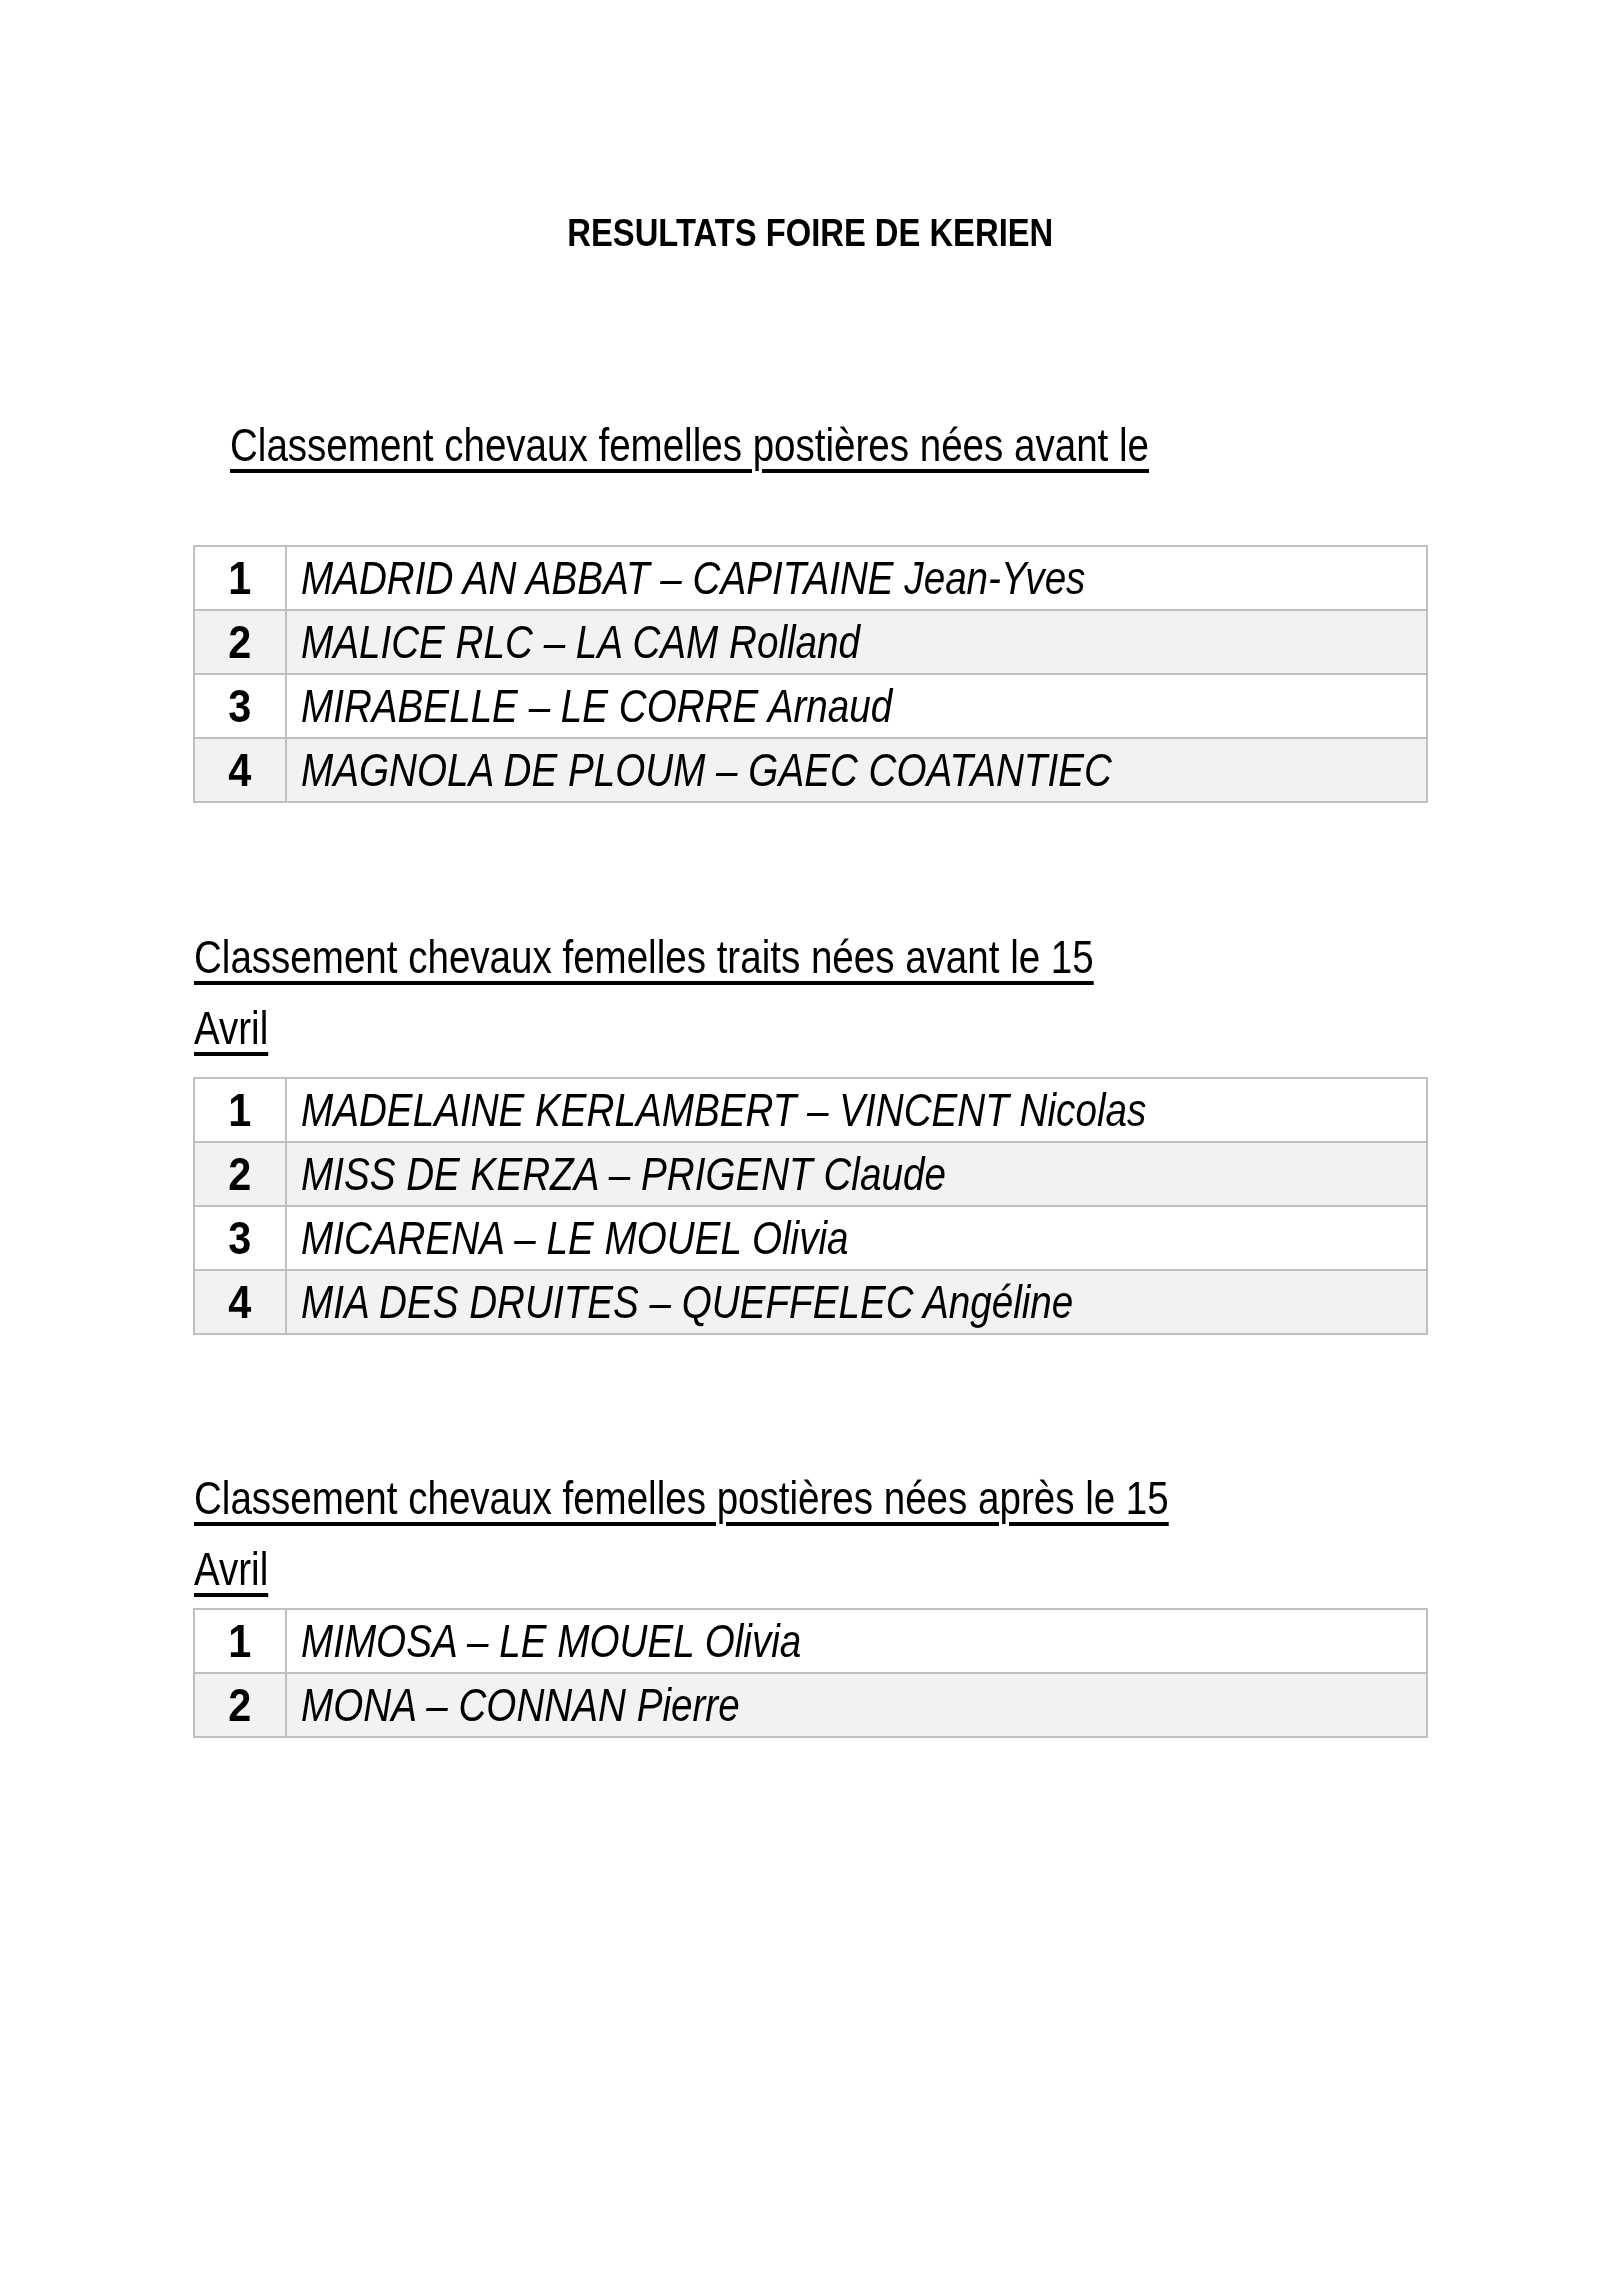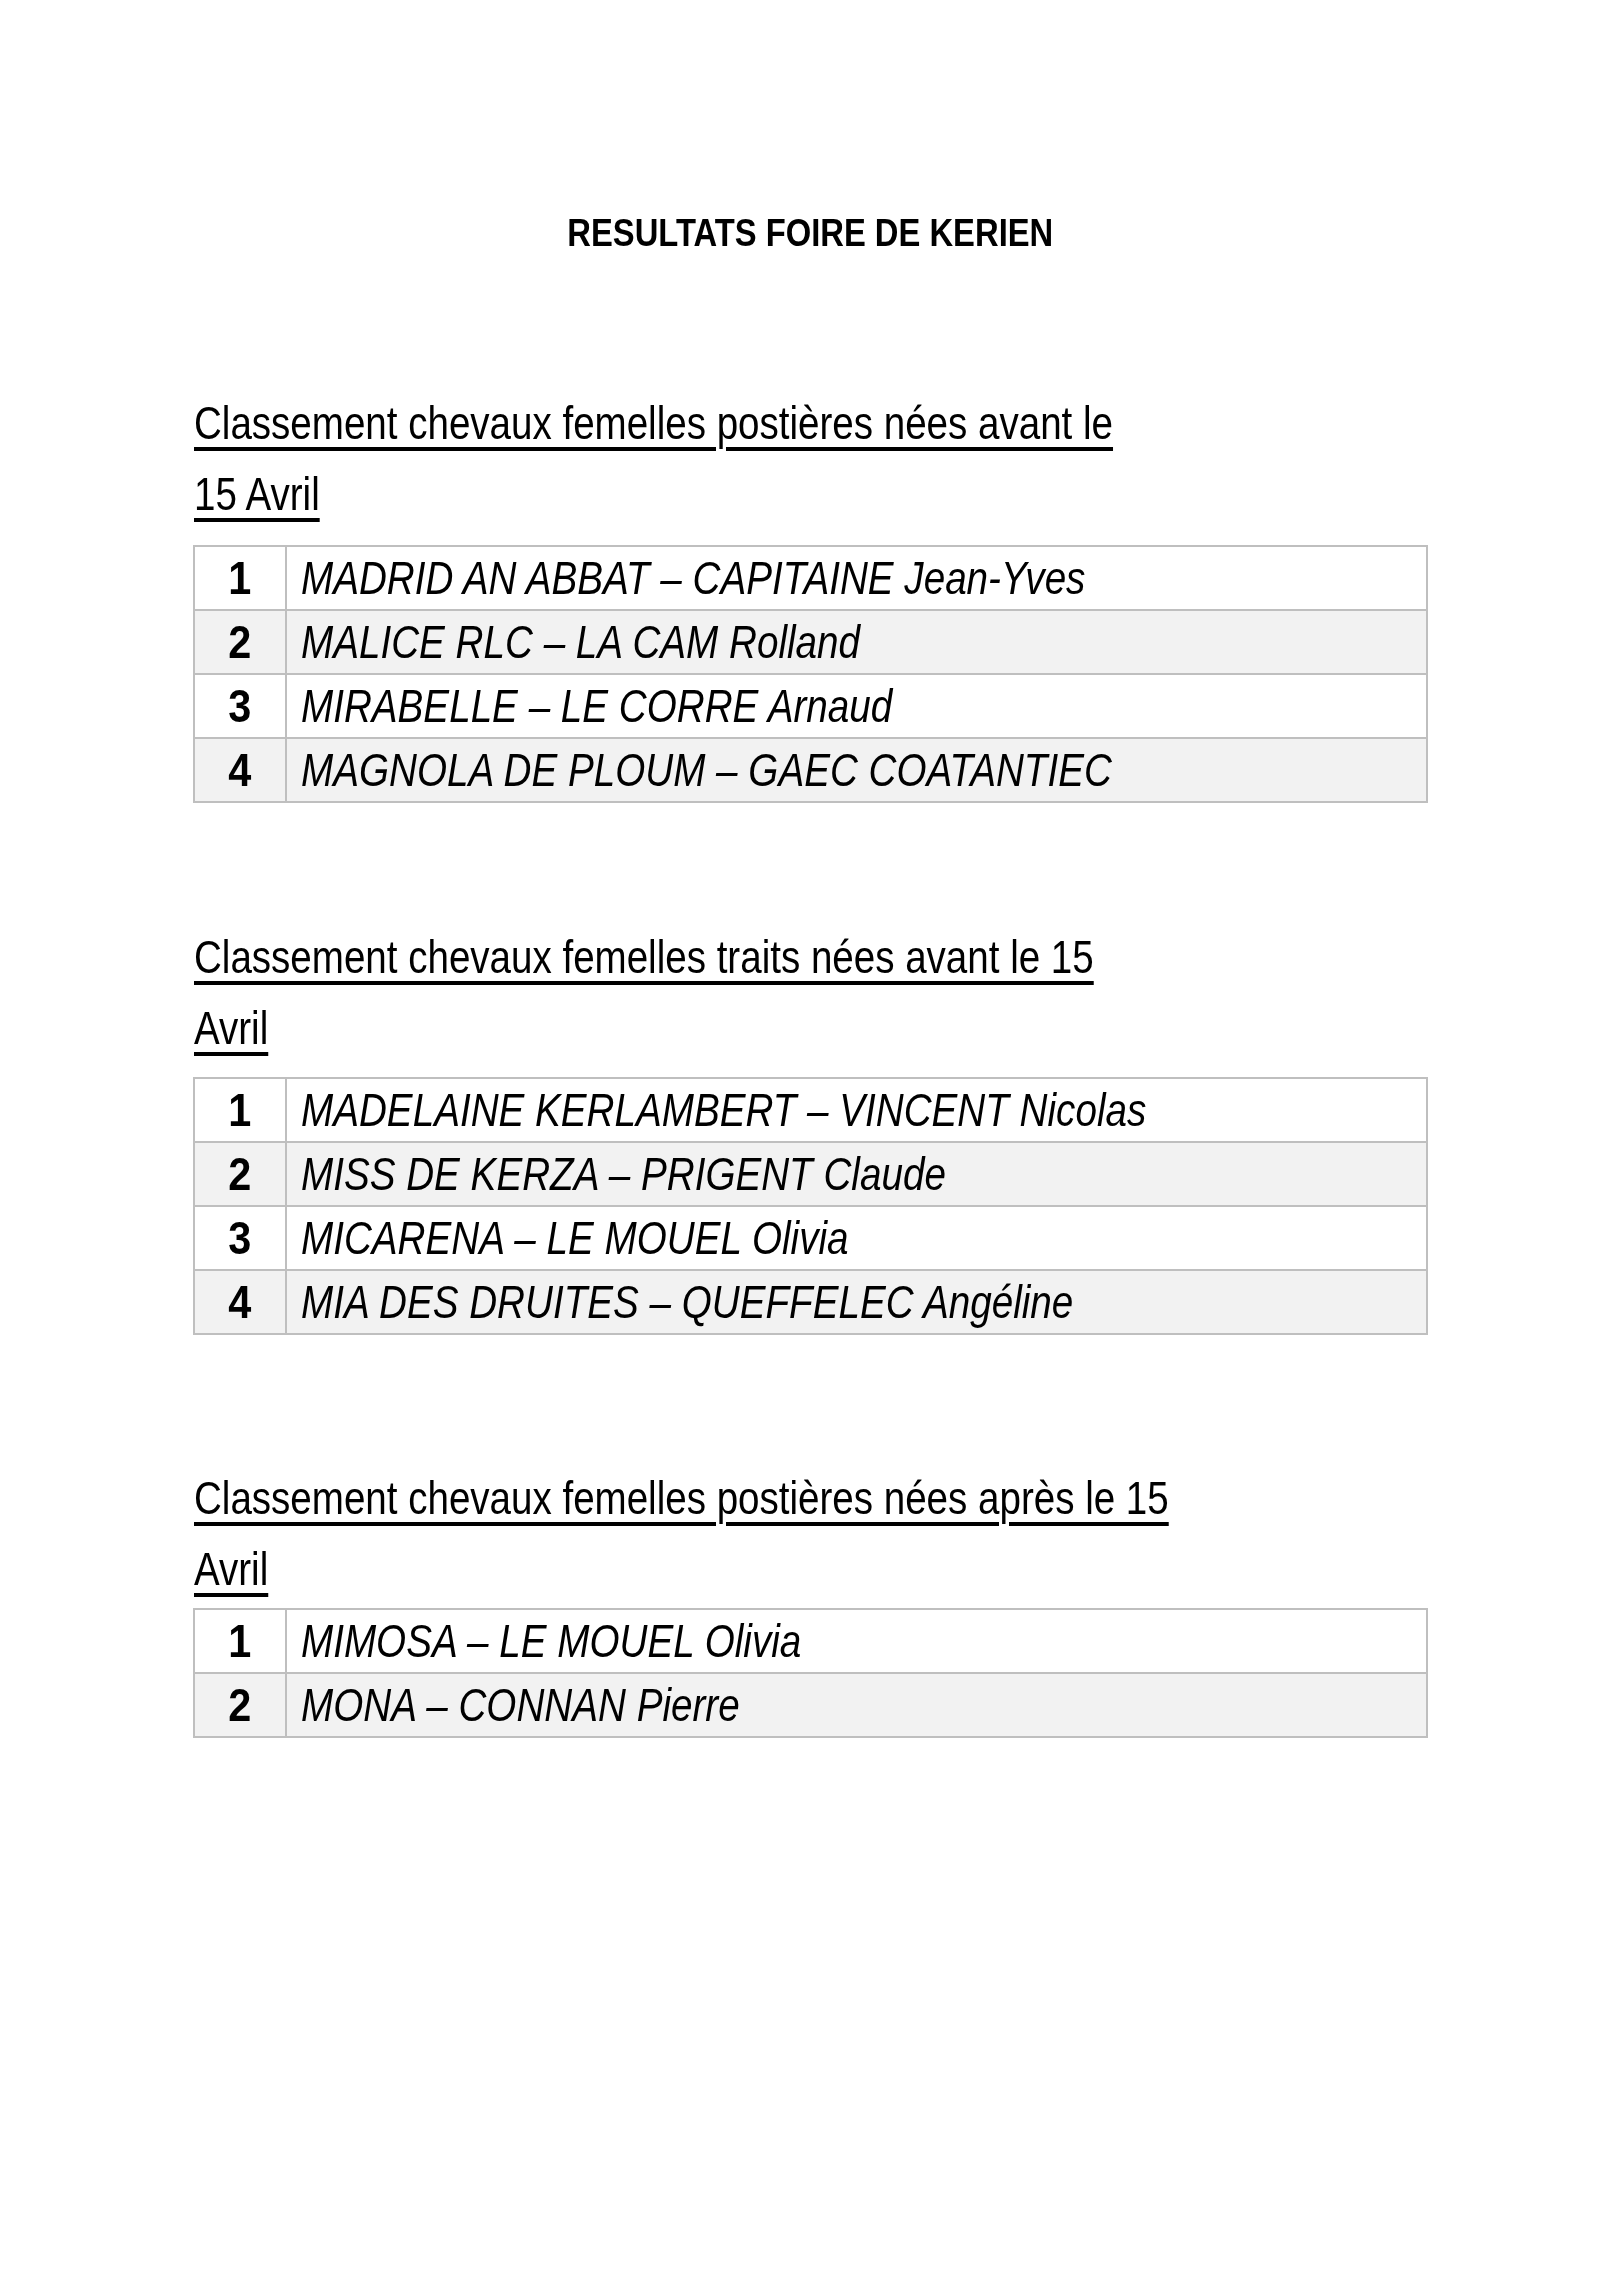--- a/index.html
+++ b/index.html
@@ -22,23 +22,22 @@
   td.entry span { display: inline-block; transform: scaleX(0.84); transform-origin: left; }
   td.rank span { display: inline-block; transform: scaleX(0.9); }
 </style>
 </head>
 <body>
 
 <div class="title">
   <span>RESULTATS FOIRE DE KERIEN</span>
 </div>
 
-<div class="heading" style="top:387px;">
+<div class="heading" style="top:409px;margin-left:36px;">
   <div class="line"><span>Classement chevaux femelles postières nées avant le</span></div>
-  <div class="line"><span>15 Avril</span></div>
 </div>
 <table class="results" style="top:545px;">
   <tbody>
       <tr>
     <td class="rank"><span>1</span></td>
     <td class="entry"><span>MADRID AN ABBAT – CAPITAINE Jean-Yves</span></td>
   </tr>
   <tr>
     <td class="rank"><span>2</span></td>
     <td class="entry"><span>MALICE RLC – LA CAM Rolland</span></td>

